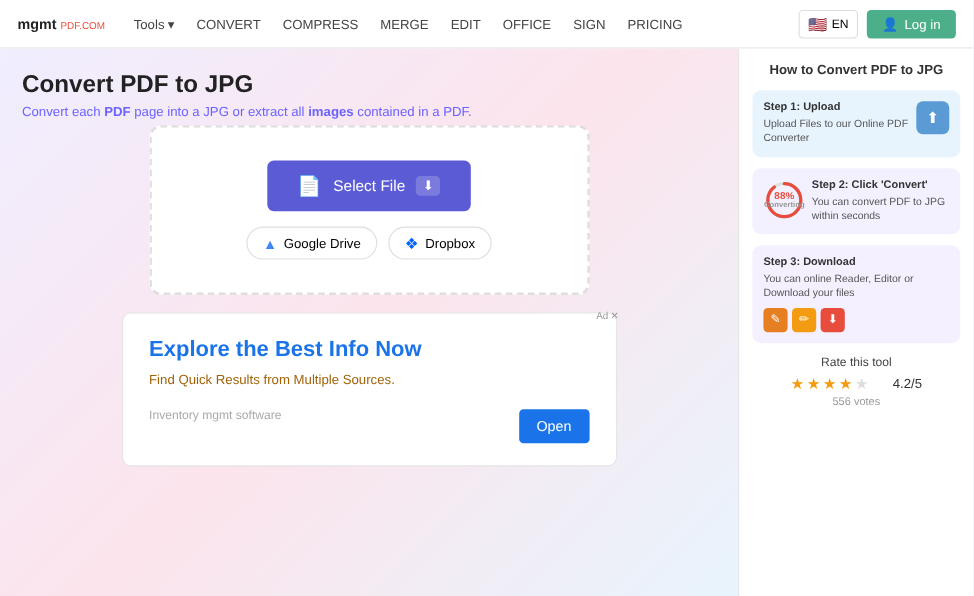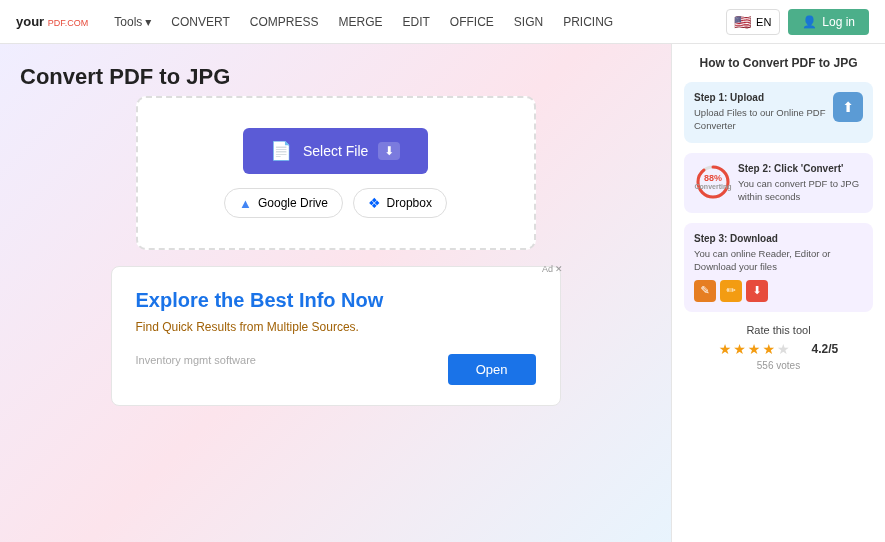--- a/index.html
+++ b/index.html
@@ -70,21 +70,21 @@
     .ad-box {
       background: #fff; border-radius: 8px; padding: 22px 24px 20px;
       border: 1px solid #e5e5e5;
     }
     .ad-title { font-size: 20px; font-weight: 700; color: #1a73e8; margin-bottom: 8px; }
     .ad-subtitle { font-size: 12px; color: #a16207; margin-bottom: 20px; }
     .ad-footer { display: flex; align-items: flex-start; justify-content: space-between; }
     .ad-query { font-size: 11px; color: #aaa; }
     .ad-open-btn {
       background: #1a73e8; color: #fff; border: none; border-radius: 4px;
-      padding: 8px 28px; font-size: 13px; cursor: pointer;
+      padding: 8px 16px; font-size: 13px; cursor: pointer;
     }
 
     
     .sidebar-title { font-size: 12px; font-weight: 700; color: #333; text-align: center; margin-bottom: 12px; }
 
     
     .step-card { border-radius: 8px; padding: 10px; margin-bottom: 10px; }
     .step-card-1 { background: #e8f4fd; }
     .step-card-2 { background: #f3f0ff; }
     .step-card-3 { background: #f5f0ff; }
@@ -115,30 +115,30 @@
       align-items: center; justify-content: center; color: #fff; font-size: 11px;
     }
     .step3-icon-1 { background: #e67e22; }
     .step3-icon-2 { background: #f39c12; }
     .step3-icon-3 { background: #e74c3c; }
 
     
     .rating-section { margin-top: 12px; text-align: center; }
     .rating-label { font-size: 11px; color: #444; margin-bottom: 5px; }
     .stars { display: flex; align-items: center; justify-content: center; gap: 2px; font-size: 14px; color: #f39c12; }
-    .rating-score { font-size: 12px; font-weight: 700; color: #333; margin-left: 20px; }
+    .rating-score { font-size: 12px; font-weight: 400; color: #333; margin-left: 20px; }
     .rating-votes { font-size: 10px; color: #999; margin-top: 3px; }
   </style>
 </head>
 <body>
 
 <nav class="navbar">
   <div class="logo">
     <div>
-      <span class="logo-abcd">your</span>
+      <span class="logo-abcd">mgmt</span>
       <span class="logo-pdf">PDF.COM</span>
     </div>
   </div>
   <div class="nav-items">
     <div class="nav-item">
       <span>Tools</span>
       <span>▾</span>
     </div>
     <div class="nav-item">
         <span>CONVERT</span>
@@ -172,20 +172,23 @@
       <span>Log in</span>
     </button>
   </div>
 </nav>
 
 <div class="main-layout">
 
   <div class="content-area">
     <div class="page-title">
       <h1>Convert PDF to JPG</h1>
+      <p>
+        <span>Convert each </span><span style="font-weight:600;">PDF</span><span> page into a JPG or extract all </span><span style="font-weight:600;">images</span><span> contained in a PDF.</span>
+      </p>
     </div>
 
     <div class="upload-box">
       <button class="select-file-btn">
         <span class="file-icon">📄</span>
         <span>Select File</span>
         <span class="download-icon">⬇</span>
       </button>
       <div class="cloud-btns">
         <button class="cloud-btn">

